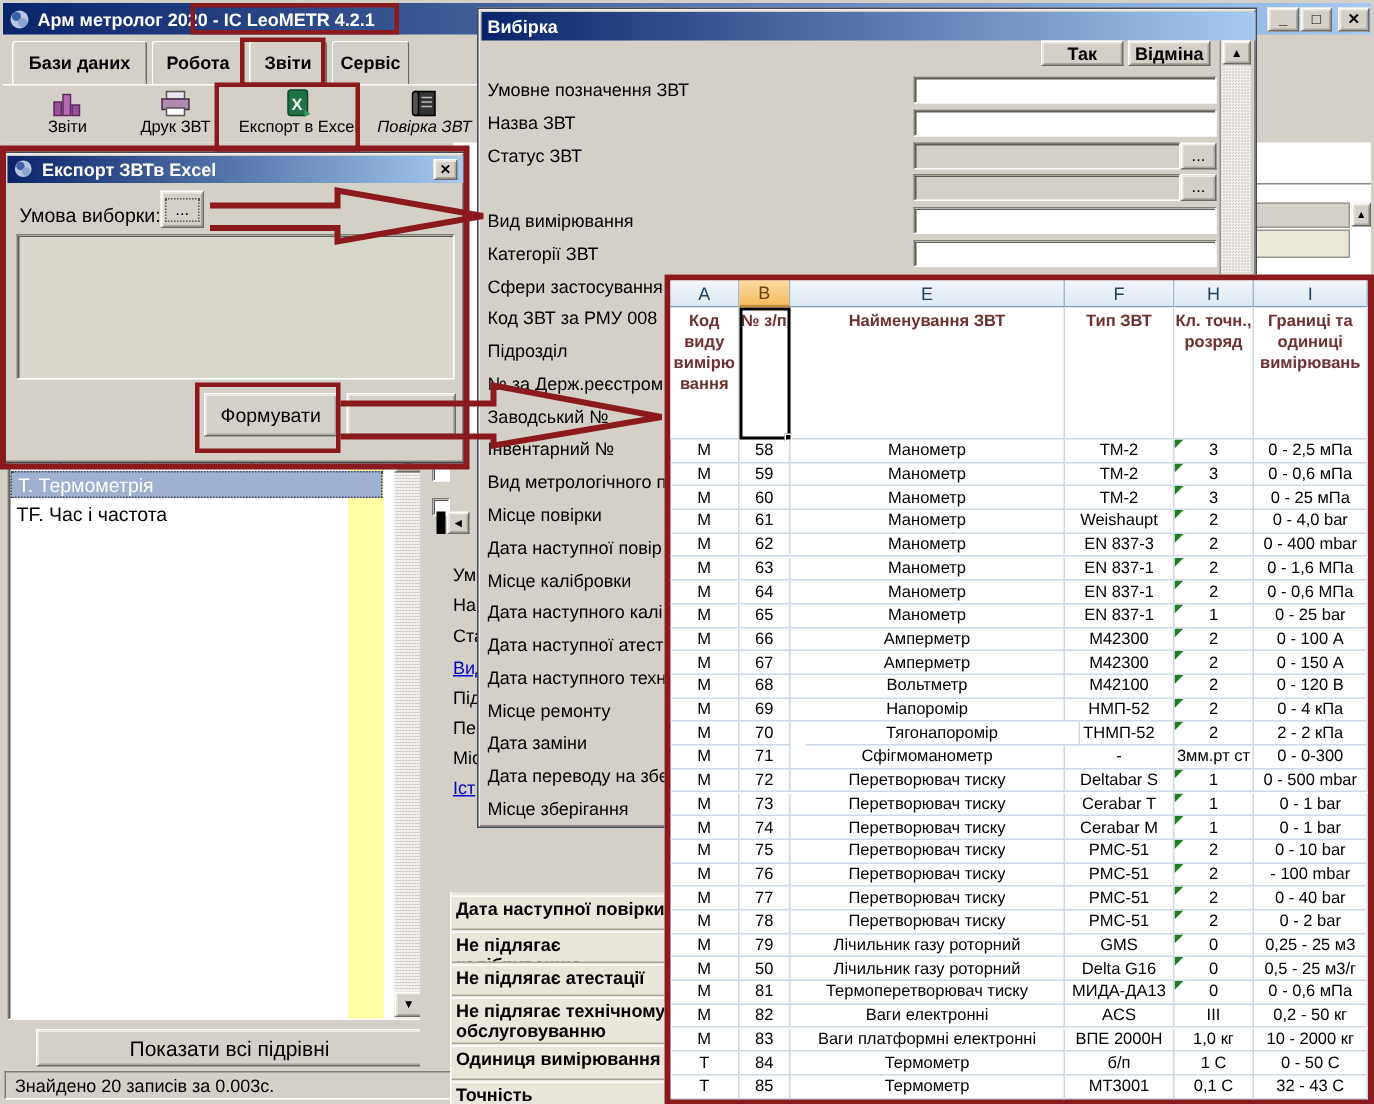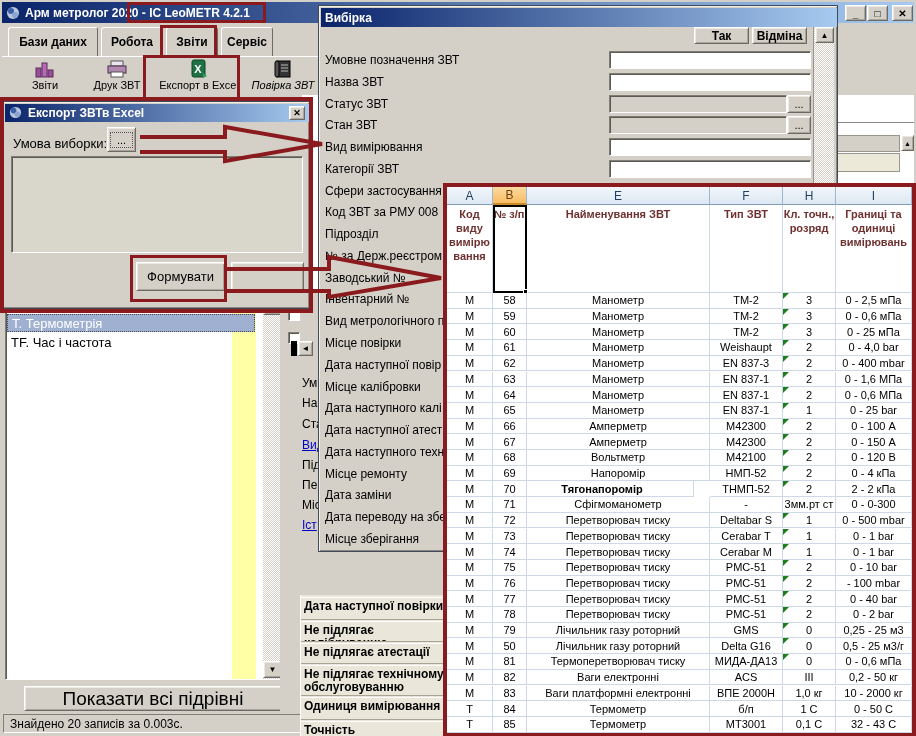--- a/index.html
+++ b/index.html
@@ -39,21 +39,21 @@
 
   
   .leftpanel{left:2px;top:95px;width:300px;height:618px;background:#d4d0c8;}
   .listbox{left:3px;top:202px;width:276px;height:383px;background:#fff;}
   .ylstripe{left:226px;top:0;width:24px;height:100%;background:#ffffa6;}
   .litem{left:1px;width:248px;height:18px;display:flex;align-items:center;padding-left:4px;
          font-size:13px;white-space:nowrap;overflow:hidden;}
   .litem.sel{background:#9fb0d0;color:#fff;border:1px dotted #445;}
   .lscroll{left:257px;top:0px;width:19px;height:381px;background:repeating-conic-gradient(#fff 0 25%,#d4d0c8 0 50%) 0 0/2px 2px;}
   .scrbtn{width:19px;height:17px;font-size:8px;color:#000;}
-  .showall{left:22px;top:591px;width:258px;height:25px;font-size:19px;}
+  .showall{left:22px;top:591px;width:258px;height:25px;font-size:14px;}
 
   
   .midwin{left:280px;top:293px;width:163px;height:420px;background:#d4d0c8;}
   .chk{left:8px;width:12px;height:12px;background:#fff;}
   .striplabel{left:22px;width:17px;height:15px;overflow:hidden;font-size:12px;white-space:nowrap;}
   .striplabel.link{color:#0000c8;text-decoration:underline;}
   .proplist{left:20px;top:255px;width:143px;height:163px;background:#eae7da;border-left:1px solid #fff;overflow:hidden;margin-top:47px;}
   .proprow{left:0;width:143px;background:#eae7da;border-top:1px solid #fff;border-bottom:1px solid #a8a494;
            font-weight:bold;font-size:12px;padding:2px 0 0 3px;overflow:hidden;line-height:13px;}
 
@@ -245,21 +245,20 @@
       <div class="scrbtn btn raised" style="left:1px;top:0;width:19px;height:16px;font-size:8px;">▲</div>
     </div>
     <div id="selFields" style="left:0;top:0;width:520px;height:547px;">
         <div class="fldlabel" style="top: 47px;">Умовне позначення ЗВТ</div>
         <div class="fldinput sunken" style="top: 45px;"></div>
         <div class="fldlabel" style="top: 68.77px;">Назва ЗВТ</div>
         <div class="fldinput sunken" style="top: 66.77px;"></div>
         <div class="fldlabel" style="top: 90.54px;">Статус ЗВТ</div>
         <div class="fldro sunken" style="top: 88.54px; background: rgb(212, 208, 200);"></div>
         <div class="fldbtn btn raised" style="top: 88.54px;">...</div>
-        <div class="fldlabel" style="top: 112.31px;">Стан ЗВТ</div>
         <div class="fldro sunken" style="top: 110.31px; background: rgb(212, 208, 200);"></div>
         <div class="fldbtn btn raised" style="top: 110.31px;">...</div>
         <div class="fldlabel" style="top: 134.08px;">Вид вимірювання</div>
         <div class="fldinput sunken" style="top: 132.08px;"></div>
         <div class="fldlabel" style="top: 155.85px;">Категорії ЗВТ</div>
         <div class="fldinput sunken" style="top: 153.85px;"></div>
         <div class="fldlabel" style="top: 177.62px;">Сфери застосування</div>
         <div class="fldlabel" style="top: 199.39px;">Код ЗВТ за РМУ 008</div>
         <div class="fldlabel" style="top: 221.16px;">Підрозділ</div>
         <div class="fldlabel" style="top: 242.93px;">№ за Держ.реєстром</div>
@@ -413,21 +412,21 @@
           <div class="xl-c" style="left: 0px; width: 46px;">М</div>
           <div class="xl-c" style="left: 46px; width: 34px;">69</div>
           <div class="xl-c" style="left: 80px; width: 183px;">Напоромір</div>
           <div class="xl-c" style="left: 263px; width: 73px;">НМП-52</div>
           <div class="xl-c" style="left: 336px; width: 53px;">2<div class="flagtri"></div></div>
           <div class="xl-c" style="left: 389px; width: 76px;">0 - 4 кПа</div>
         </div>
         <div class="xl-row" style="top: 188.4px;">
           <div class="xl-c" style="left: 0px; width: 46px;">М</div>
           <div class="xl-c" style="left: 46px; width: 34px;">70</div>
-          <div class="xl-c" style="left: 64px; width: 183px; font-weight: bold;">Тягонапоромір</div>
+          <div class="xl-c" style="left: 90px; width: 183px;">Тягонапоромір</div>
           <div class="xl-c" style="left: 263px; width: 73px;">ТНМП-52</div>
           <div class="xl-c" style="left: 336px; width: 53px;">2<div class="flagtri"></div></div>
           <div class="xl-c" style="left: 389px; width: 76px;">2 - 2 кПа</div>
         </div>
         <div class="xl-row" style="top: 204.1px;">
           <div class="xl-c" style="left: 0px; width: 46px;">М</div>
           <div class="xl-c" style="left: 46px; width: 34px;">71</div>
           <div class="xl-c" style="left: 80px; width: 183px;">Сфігмоманометр</div>
           <div class="xl-c" style="left: 263px; width: 73px;">-</div>
           <div class="xl-c" style="left: 336px; width: 53px;">3мм.рт ст</div>

